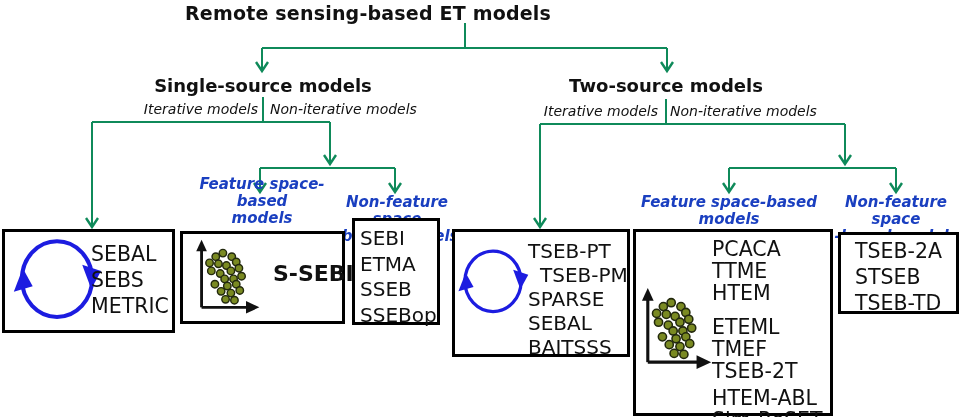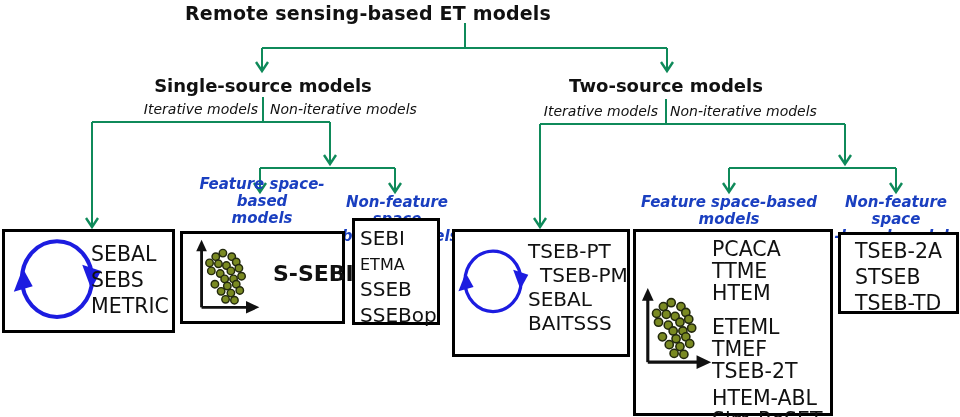--- a/index.html
+++ b/index.html
@@ -161,35 +161,36 @@
         <circle class="dot" cx="35" cy="69" r="4.2"></circle>
       <circle class="dot" cx="45" cy="70" r="4.2"></circle>
         <circle class="dot" cx="17" cy="28" r="4.2"></circle>
     </svg>
     <div class="abs model-line" style="left:90px;top:27px;font-size:22px;">S-SEBI</div>
   </div>
 
   <div class="abs model-box" style="left:352px;top:218px;width:82px;height:101px;">
     <div class="abs" style="left:5px;top:5px;">
       <div class="model-line" style="font-size:20px;line-height:25.5px;">SEBI</div>
-      <div class="model-line" style="font-size:16px;line-height:25.5px;">ETMA</div>
+      <div class="model-line" style="font-size:20px;line-height:25.5px;">ETMA</div>
       <div class="model-line" style="font-size:20px;line-height:25.5px;">SSEB</div>
       <div class="model-line" style="font-size:20px;line-height:25.5px;">SSEBop</div>
     </div>
   </div>
 
   <div class="abs model-box" style="left:452px;top:229px;width:172px;height:122px;">
     <svg class="abs" style="left:2px;top:6px;" width="72" height="88" viewBox="0 0 100 100">
       <ellipse class="cycle-ellipse" cx="50" cy="49" rx="39" ry="42"></ellipse>
       <polygon class="cycle-head" points="88,60 78,33 99,40"></polygon>
       <polygon class="cycle-head" points="12,37 2,63 23,57"></polygon>
     </svg>
     <div class="abs" style="left:73px;top:7px;">
       <div class="model-line" style="font-size:20px;line-height:24px;">TSEB-PT</div>
       <div class="model-line" style="font-size:20px;line-height:24px;margin-left:12px;">TSEB-PM</div>
+      <div class="model-line" style="font-size:20px;line-height:24px;">SPARSE</div>
       <div class="model-line" style="font-size:20px;line-height:24px;">SEBAL</div>
       <div class="model-line" style="font-size:20px;line-height:24px;">BAITSSS</div>
     </div>
   </div>
 
   <div class="abs model-box" style="left:633px;top:229px;width:194px;height:181px;">
     <svg class="abs" style="left:4px;top:52px;" width="78" height="92" viewBox="0 0 80 90">
       <line class="axis" x1="8" y1="78" x2="8" y2="12"></line>
       <polygon class="axis-head" points="8,2 2,15 14,15"></polygon>
       <line class="axis" x1="8" y1="78" x2="60" y2="78"></line>

